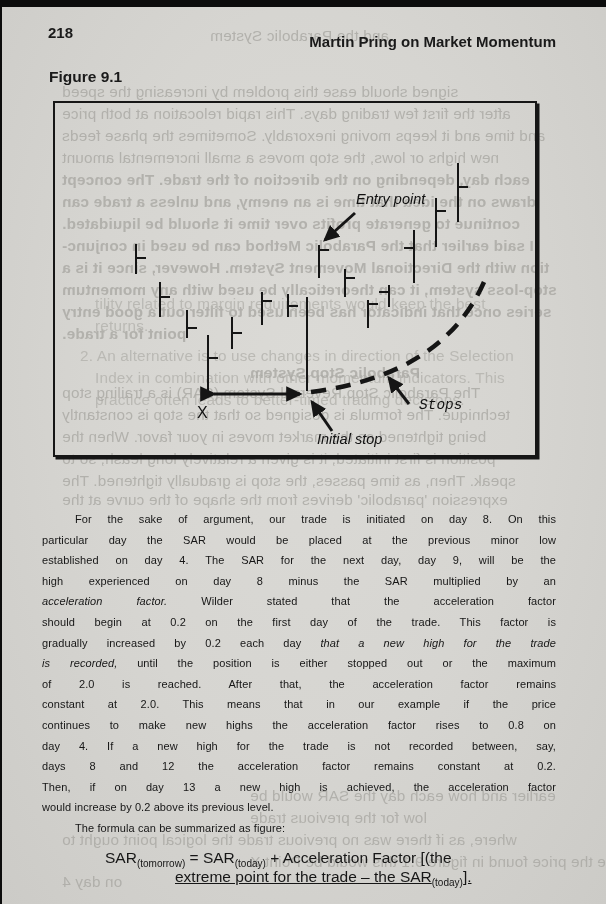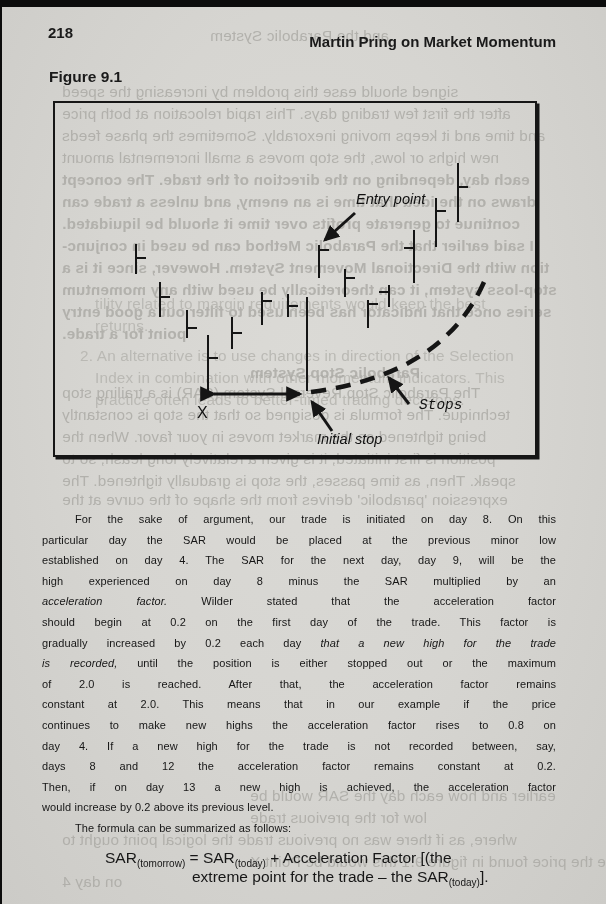--- a/index.html
+++ b/index.html
@@ -143,19 +143,19 @@
       <div class="bl"><span>should begin at 0.2 on the first day of the trade. This factor is</span></div>
       <div class="bl"><span>gradually increased by 0.2 each day </span><i>that a new high for the trade</i></div>
       <div class="bl"><i>is recorded,</i><span> until the position is either stopped out or the maximum</span></div>
       <div class="bl"><span>of 2.0 is reached. After that, the acceleration factor remains</span></div>
       <div class="bl"><span>constant at 2.0. This means that in our example if the price</span></div>
       <div class="bl"><span>continues to make new highs the acceleration factor rises to 0.8 on</span></div>
       <div class="bl"><span>day 4. If a new high for the trade is not recorded between, say,</span></div>
       <div class="bl"><span>days 8 and 12 the acceleration factor remains constant at 0.2.</span></div>
       <div class="bl"><span>Then, if on day 13 a new high is achieved, the acceleration factor</span></div>
       <div class="bl nj"><span>would increase by 0.2 above its previous level.</span></div>
-      <div class="bl ind nj"><span>The formula can be summarized as follows:</span></div>
+      <div class="bl ind nj"><span>The formula can be summarized as figure:</span></div>
     </div>
   <div id="formula">
       <div class="fline" style="left: 105px; top: 849px;"><span>SAR</span><sub>(tomorrow)</sub><span> = SAR</span><sub>(today)</sub><span> + Acceleration Factor [(the</span></div>
-      <div class="fline" style="left: 192px; top: 868px;"><span>extreme point for the trade – the SAR</span><sub>(today)</sub><span>].</span></div>
+      <div class="fline" style="left: 175px; top: 868px; text-decoration: underline;"><span>extreme point for the trade – the SAR</span><sub>(today)</sub><span>].</span></div>
     </div>
 </div>
 
 </body></html>

